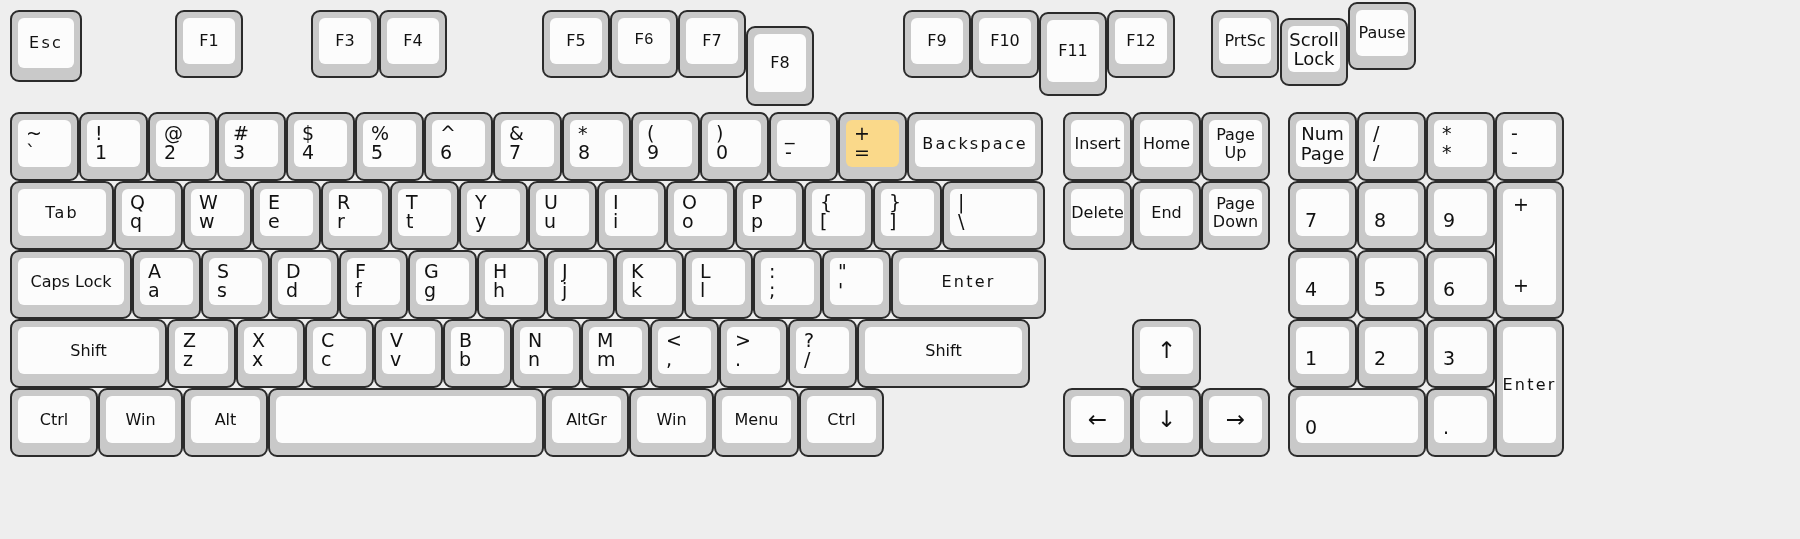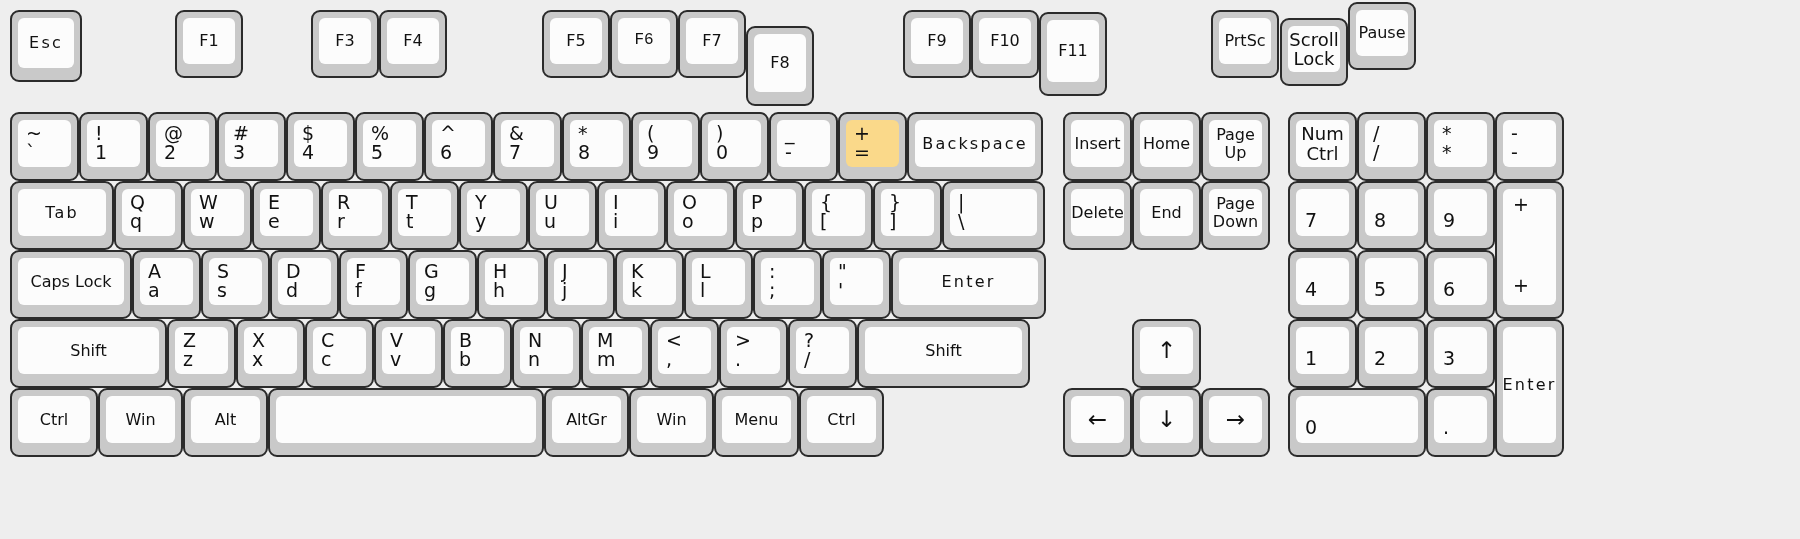--- a/index.html
+++ b/index.html
@@ -143,20 +143,25 @@
     <div class="key" style="left: 971px; top: 10px; width: 68px; height: 68px;">
       <div class="cap center">
         <span class="lbl">F10</span>
       </div>
     </div>
     <div class="key" style="left: 1039px; top: 12px; width: 68px; height: 84px;">
       <div class="cap center">
         <span class="lbl">F11</span>
       </div>
     </div>
+    <div class="key" style="left: 1107px; top: 10px; width: 68px; height: 68px;">
+      <div class="cap center">
+        <span class="lbl">F12</span>
+      </div>
+    </div>
     <div class="key" style="left: 1211px; top: 10px; width: 68px; height: 68px;">
       <div class="cap center">
         <span class="lbl">PrtSc</span>
       </div>
     </div>
     <div class="key" style="left: 1280px; top: 18px; width: 68px; height: 68px;">
       <div class="cap center">
         <span class="lbl small">Scroll
 Lock</span>
       </div>
@@ -566,21 +571,21 @@
       </div>
     </div>
     <div class="key" style="left: 1201px; top: 388px; width: 69px; height: 69px;">
       <div class="cap center">
         <span class="lbl arrow">→</span>
       </div>
     </div>
     <div class="key" style="left: 1288px; top: 112px; width: 69px; height: 69px;">
       <div class="cap center">
         <span class="lbl small">Num
-Ctrl</span>
+Page</span>
       </div>
     </div>
     <div class="key" style="left: 1357px; top: 112px; width: 69px; height: 69px;">
       <div class="cap dual">
         <span class="top">/</span>
         <span class="bot">/</span>
       </div>
     </div>
     <div class="key" style="left: 1426px; top: 112px; width: 69px; height: 69px;">
       <div class="cap dual">

